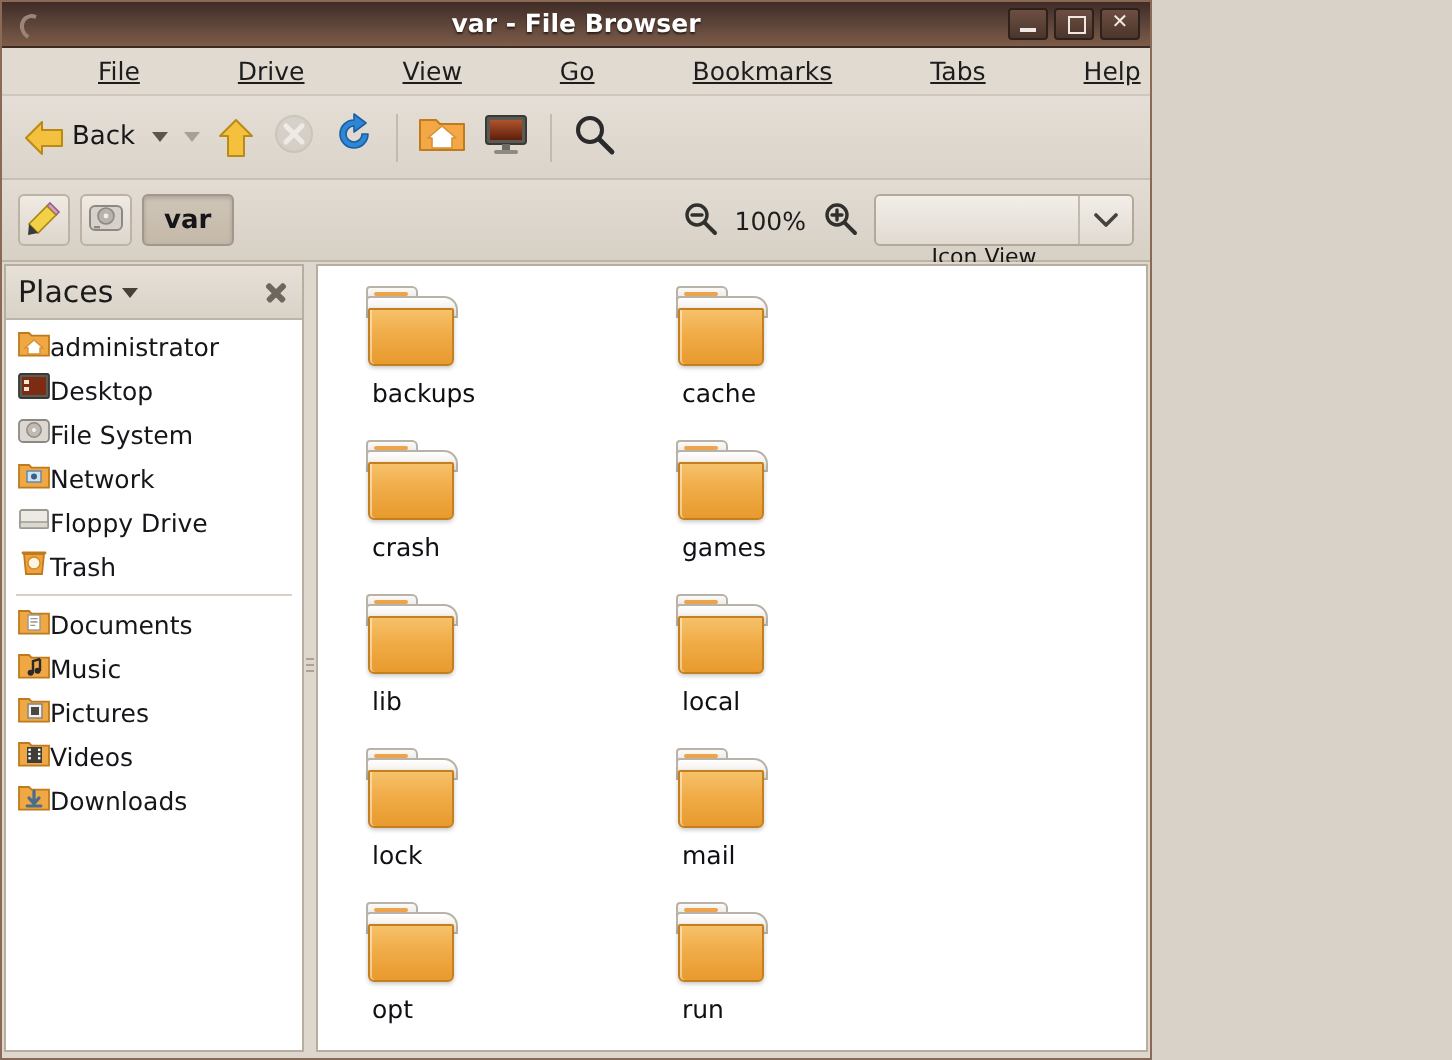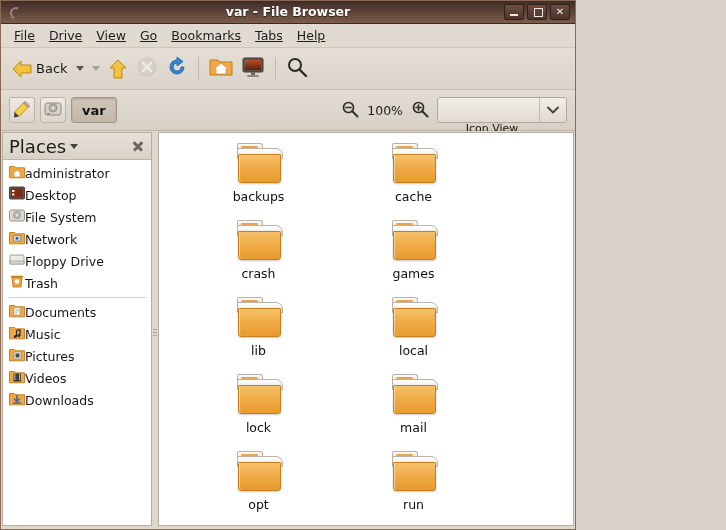--- a/index.html
+++ b/index.html
@@ -51,21 +51,21 @@
   }
   .tbtn .min-glyph{position:absolute;left:5px;right:5px;bottom:3px;height:2px;background:#f0e9e3;}
   .tbtn .max-glyph{position:absolute;left:6px;top:3px;width:7px;height:7px;border:1.5px solid #f0e9e3;}
 
   
   .menubar{
     flex:0 0 23px;height:23px;display:flex;align-items:center;
     background:#e0dad1;border-bottom:1px solid #cfc7bb;padding-left:6px;
   }
   .menu-item{
-    padding:2px 7px;font-size:12.5px;color:#1d1d1d;cursor:default;
+    padding:2px 7px;font-size:12.5px;color:#1d1d1d;cursor:default;margin-left:35px;
   }
   .menu-item u{text-decoration:underline;}
 
   
   .toolbar{
     flex:0 0 41px;height:41px;display:flex;align-items:center;
     background:linear-gradient(to bottom,#e4ded6,#dbd4ca);
     border-bottom:1px solid #c8bfb2;padding:0 6px;
   }
   .tb-btn{display:flex;align-items:center;gap:3px;padding:3px 4px;border-radius:3px;cursor:pointer;}
@@ -120,21 +120,21 @@
   .content{flex:1;display:flex;min-height:0;background:#ded7cd;padding:1px 1px 3px 1px;box-sizing:border-box;}
   .sidebar{
     width:150px;flex:0 0 150px;display:flex;flex-direction:column;
     border:1px solid #b7ae9f;background:#ffffff;box-sizing:border-box;
   }
   .places-head{
     flex:0 0 26px;display:flex;align-items:center;
     background:linear-gradient(to bottom,#e6e0d8,#d9d2c7);
     border-bottom:1px solid #bdb4a7;padding:0 6px;
   }
-  .places-title{font-size:18px;color:#1b1b1b;}
+  .places-title{font-size:15px;color:#1b1b1b;}
   .places-arrow{
     width:0;height:0;border-left:4px solid transparent;border-right:4px solid transparent;
     border-top:5px solid #44403a;margin-left:4px;
   }
   .places-close{margin-left:auto;width:14px;height:14px;position:relative;cursor:pointer;}
   .places-close::before,.places-close::after{
     content:"";position:absolute;left:1px;top:6px;width:12px;height:2.5px;background:#6d675e;border-radius:1px;
   }
   .places-close::before{transform:rotate(45deg);}
   .places-close::after{transform:rotate(-45deg);}
@@ -155,21 +155,21 @@
 
   .iconview{
     flex:1;min-width:0;background:#ffffff;border:1px solid #b7ae9f;box-sizing:border-box;
     position:relative;overflow:hidden;
   }
   .grid{
     display:grid;grid-template-columns:repeat(auto-fill,155px);
     justify-content:start;padding:8px 0 0 22px;
   }
   .item{
-    width:155px;height:77px;display:flex;flex-direction:column;align-items:center;
+    width:155px;height:77px;display:flex;flex-direction:column;
     cursor:pointer;user-select:none;
   }
   .item .flabel{
     margin-top:3px;font-size:12.5px;color:#0f0f14;padding:1px 5px;border-radius:4px;
     white-space:nowrap;
   }
   .item.selected .flabel{background:#9b5b39;color:#ffffff;}
 
   
   .folder{width:48px;height:44px;position:relative;}

